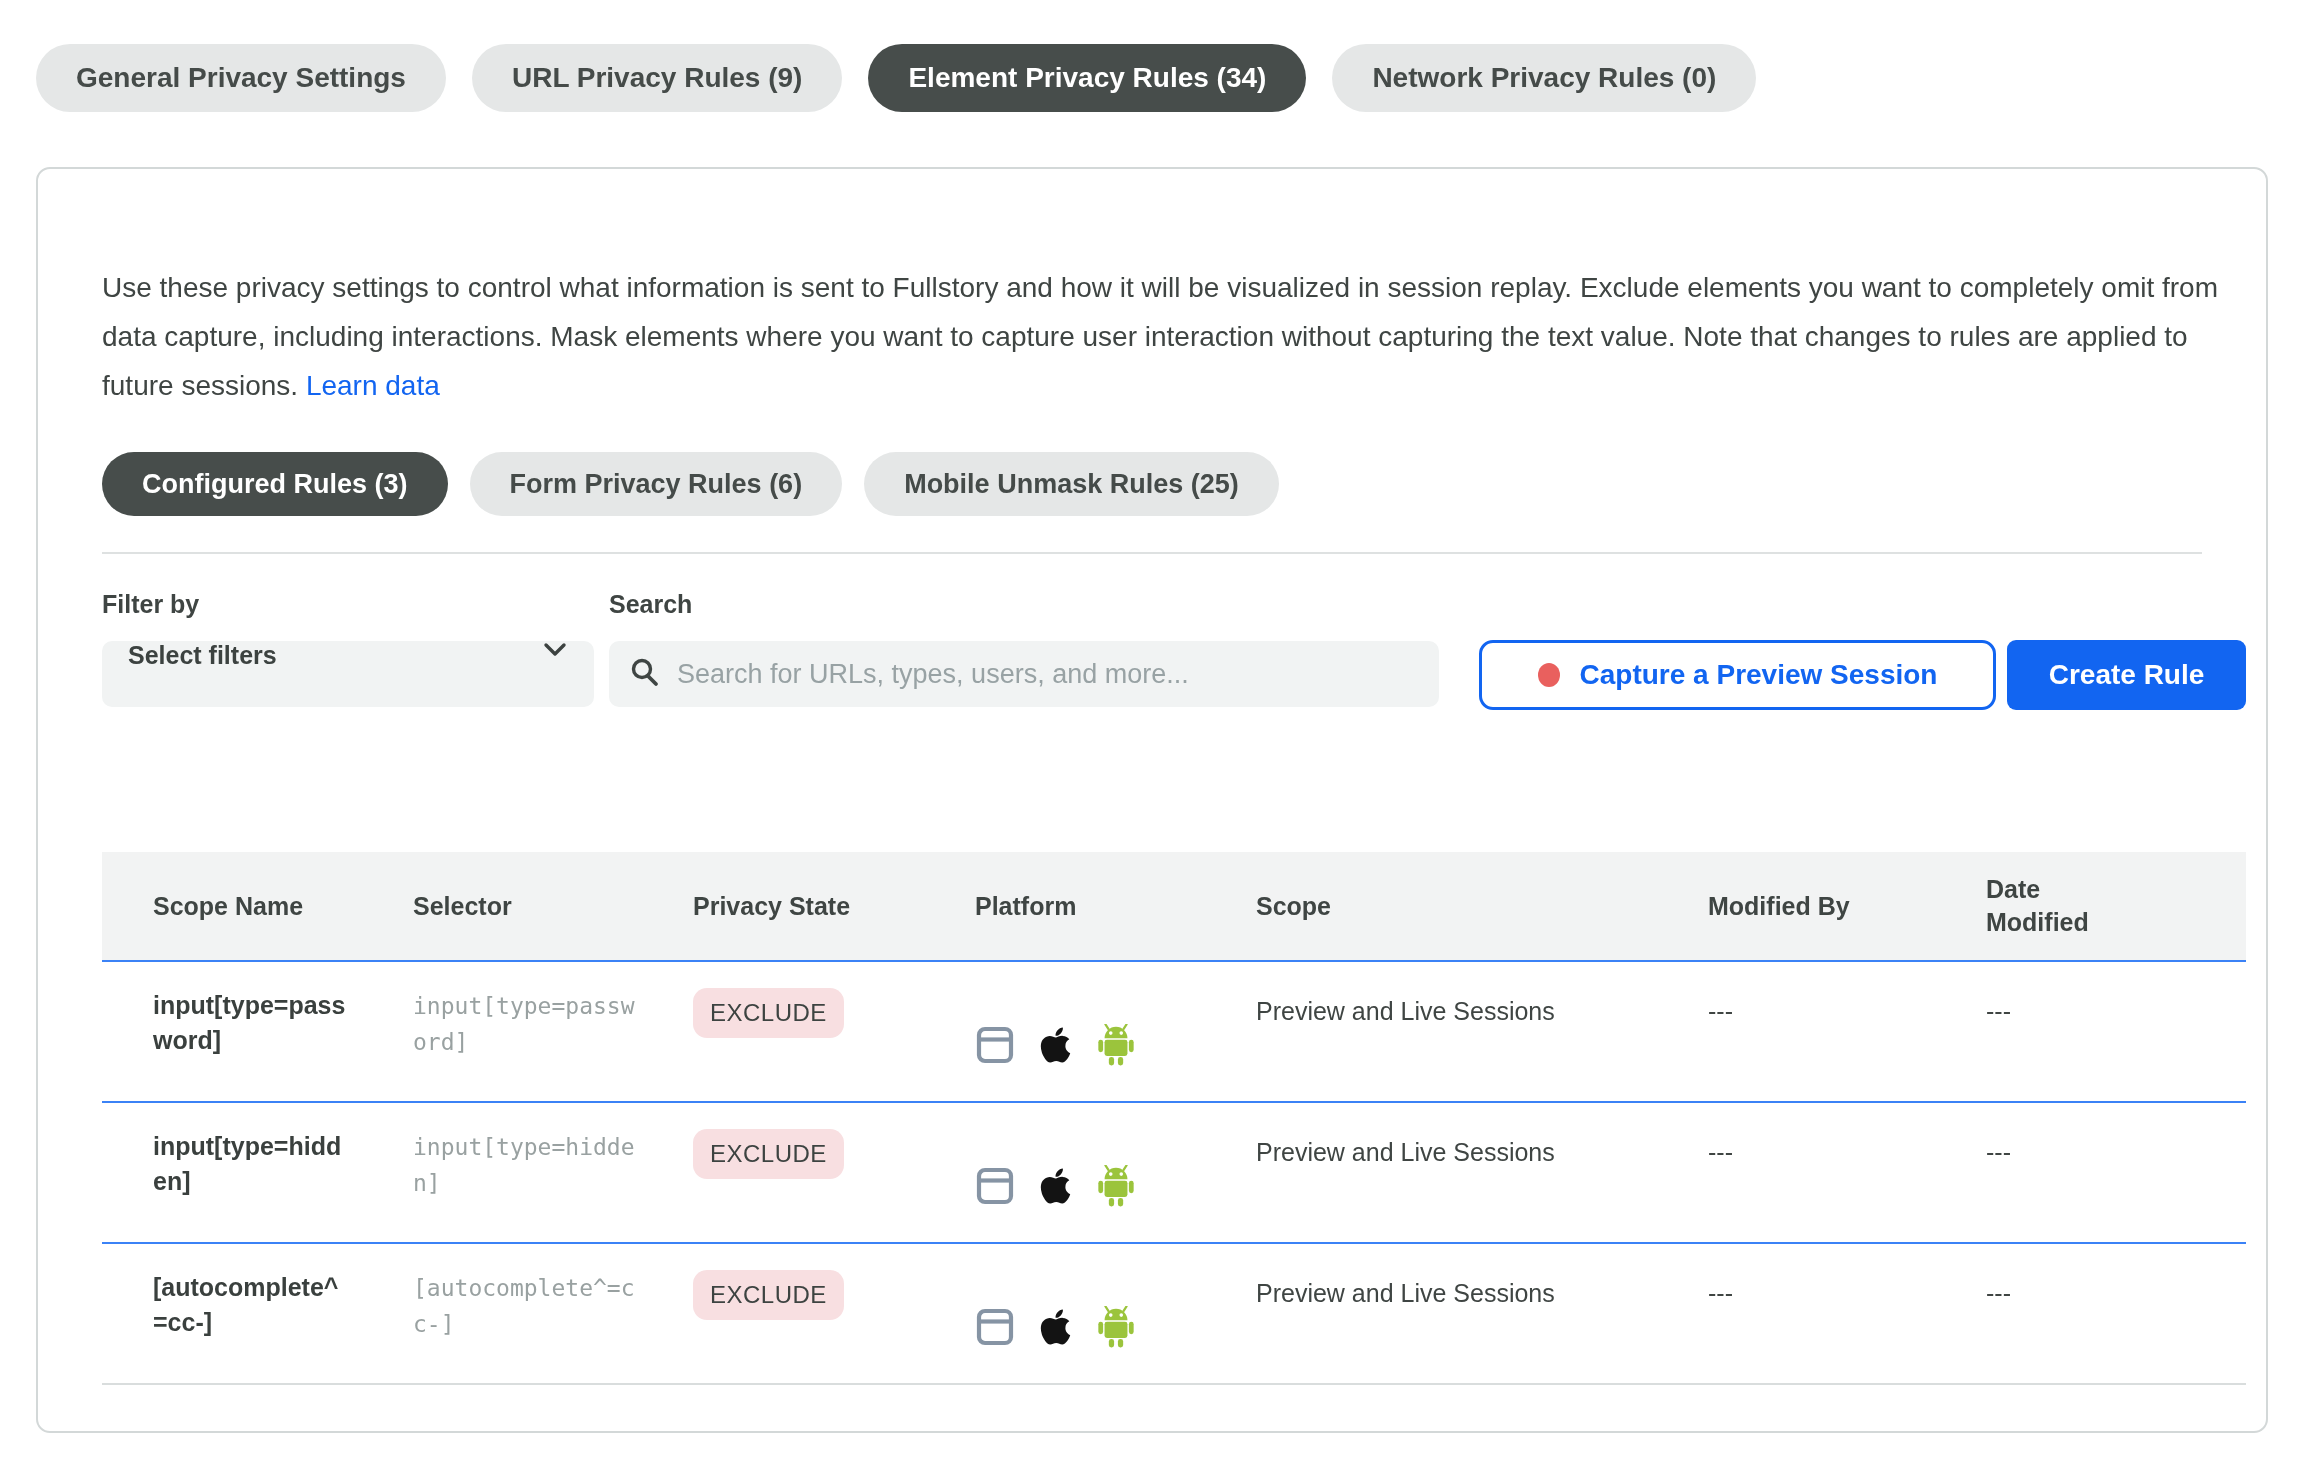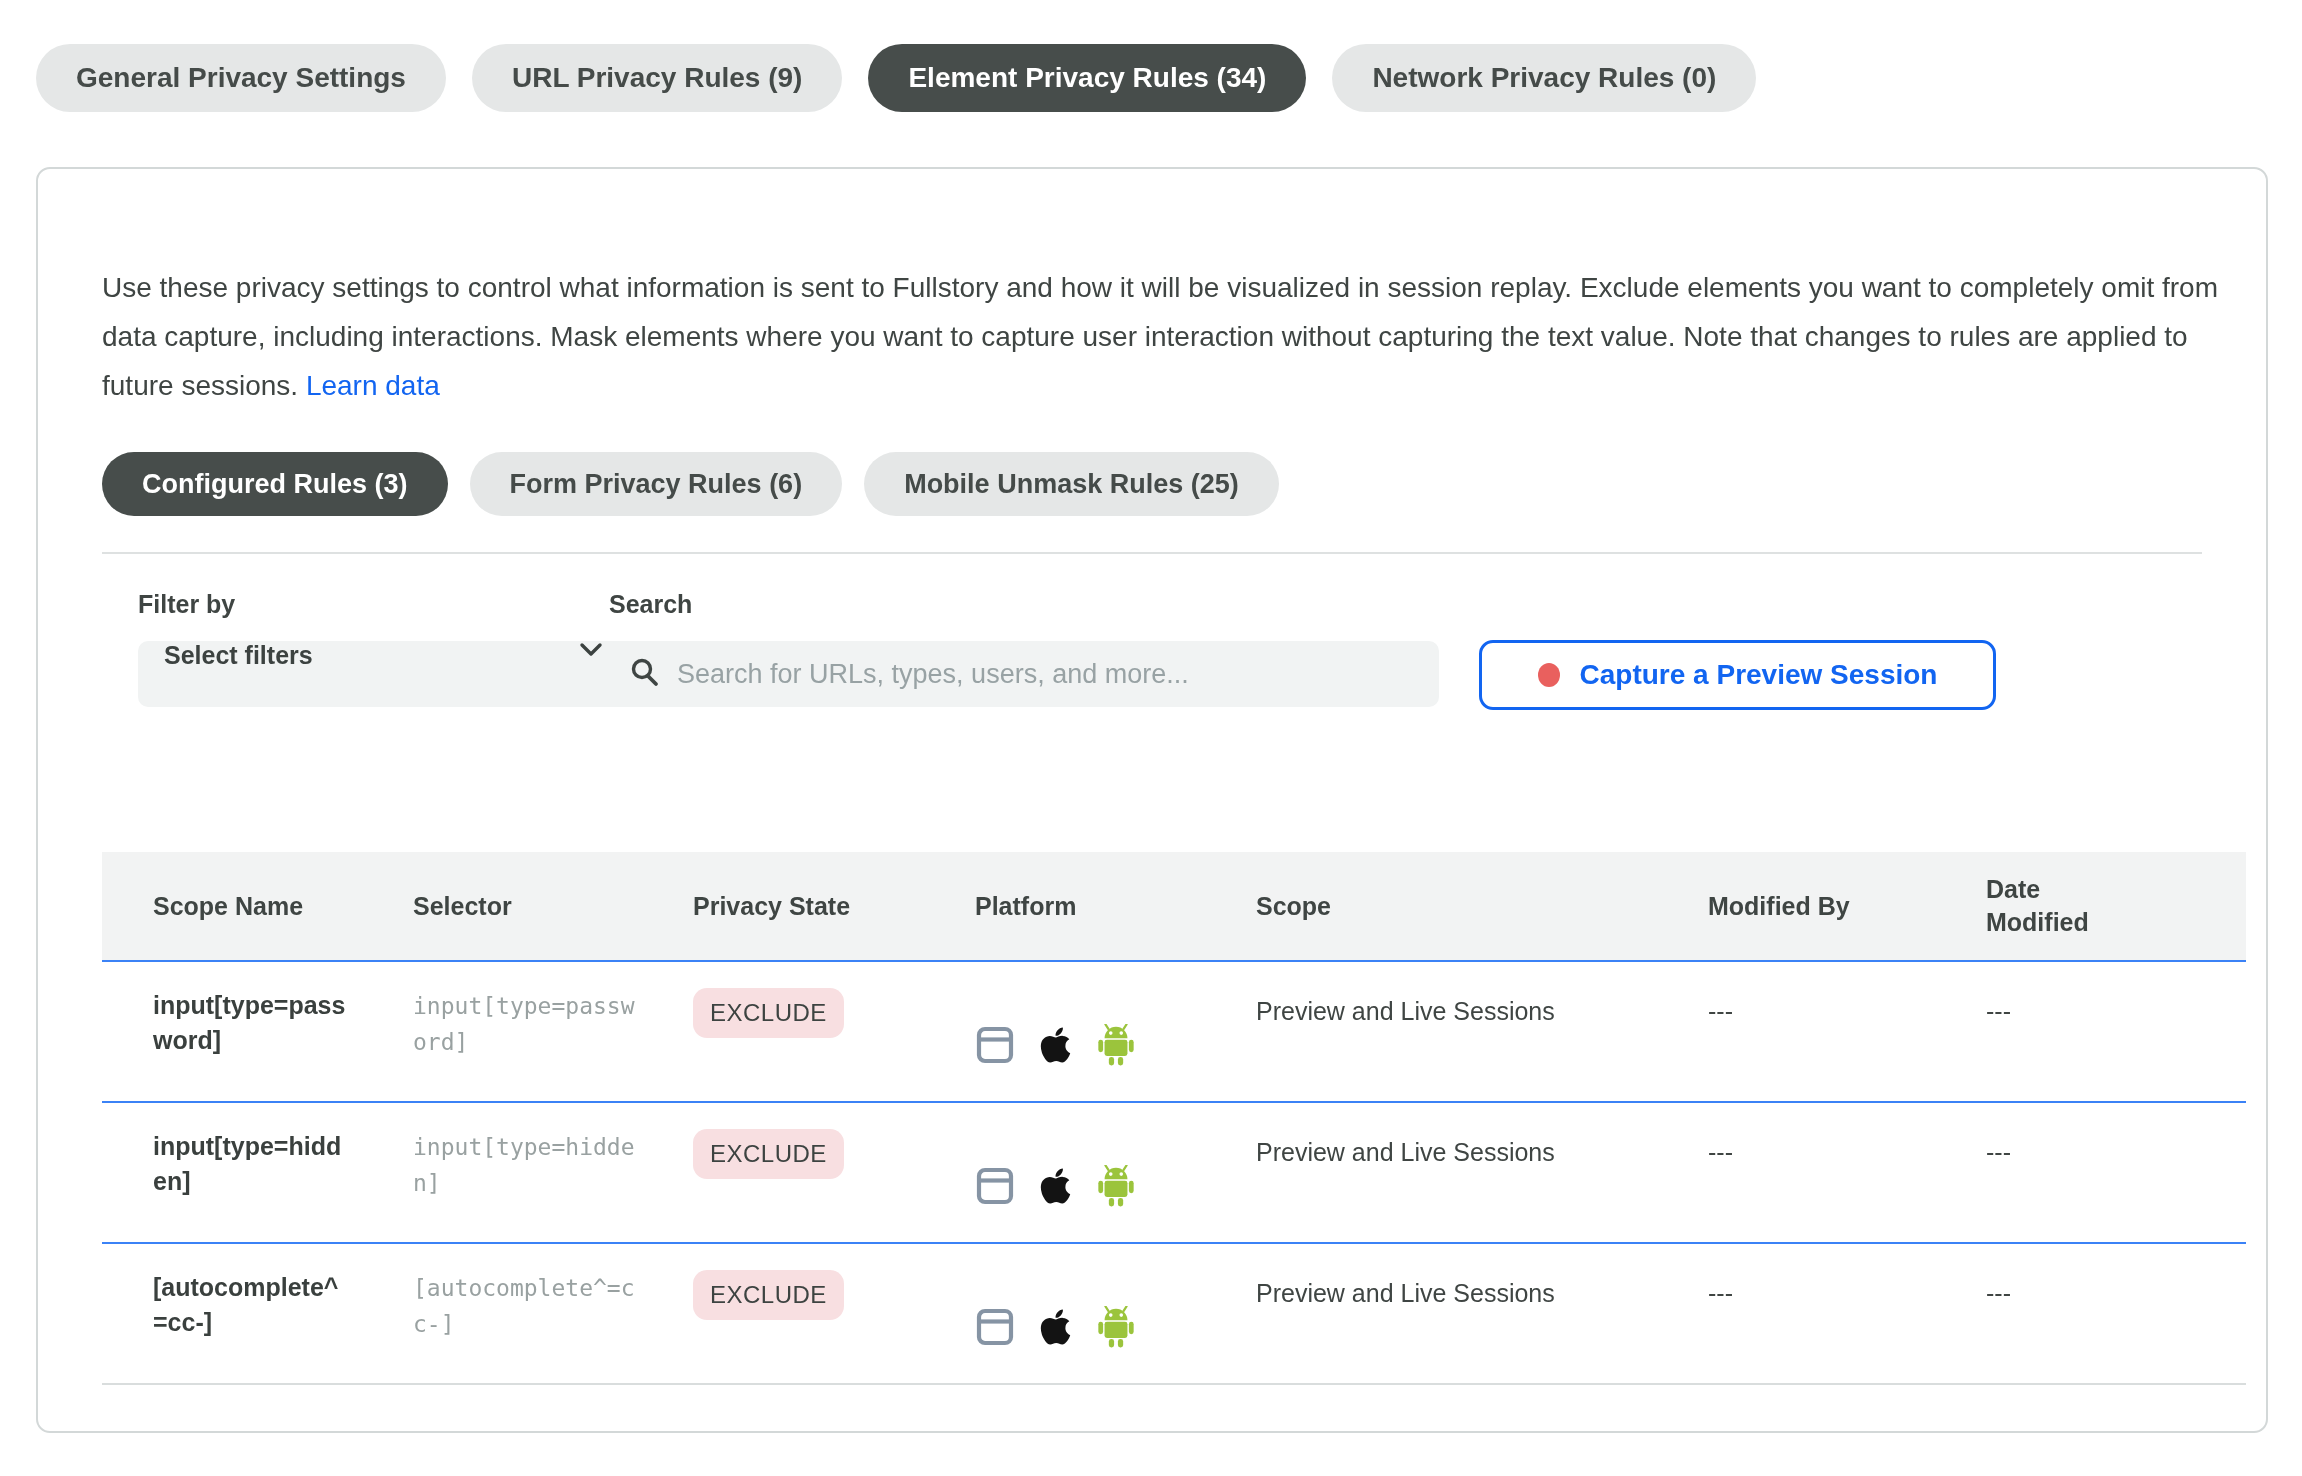--- a/index.html
+++ b/index.html
@@ -64,21 +64,21 @@
 
   
   .controls {
     position: relative;
     margin-top: 36px;
     height: 130px;
   }
   .ctl-label {
     font-size: 25px; font-weight: 700; color: #3f4543;
   }
-  .filter-group { position: absolute; left: 0; top: 0; margin-left: 36px; }
+  .filter-group { position: absolute; left: 0; top: 0; }
   .select-box {
     margin-top: 22px;
     width: 492px; height: 66px;
     background: #f1f3f3;
     border-radius: 10px;
     display: flex; justify-content: space-between;
     padding: 0 26px;
     cursor: pointer;
   }
   .select-box .sel-text { font-size: 25px; font-weight: 700; color: #3c4240; }
@@ -222,20 +222,23 @@
         </span>
         <input type="text" placeholder="Search for URLs, types, users, and more..." style="">
       </div>
     </div>
 
     <button class="btn-capture">
       <span class="red-dot"></span>
       <span>Capture a Preview Session</span>
     </button>
 
+    <button class="btn-create">
+      <span>Create Rule</span>
+    </button>
   </div>
 
   <div class="table">
 
     <div class="trow thead">
       <div class="th">Scope Name</div>
       <div class="th">Selector</div>
       <div class="th">Privacy State</div>
       <div class="th">Platform</div>
       <div class="th">Scope</div>

